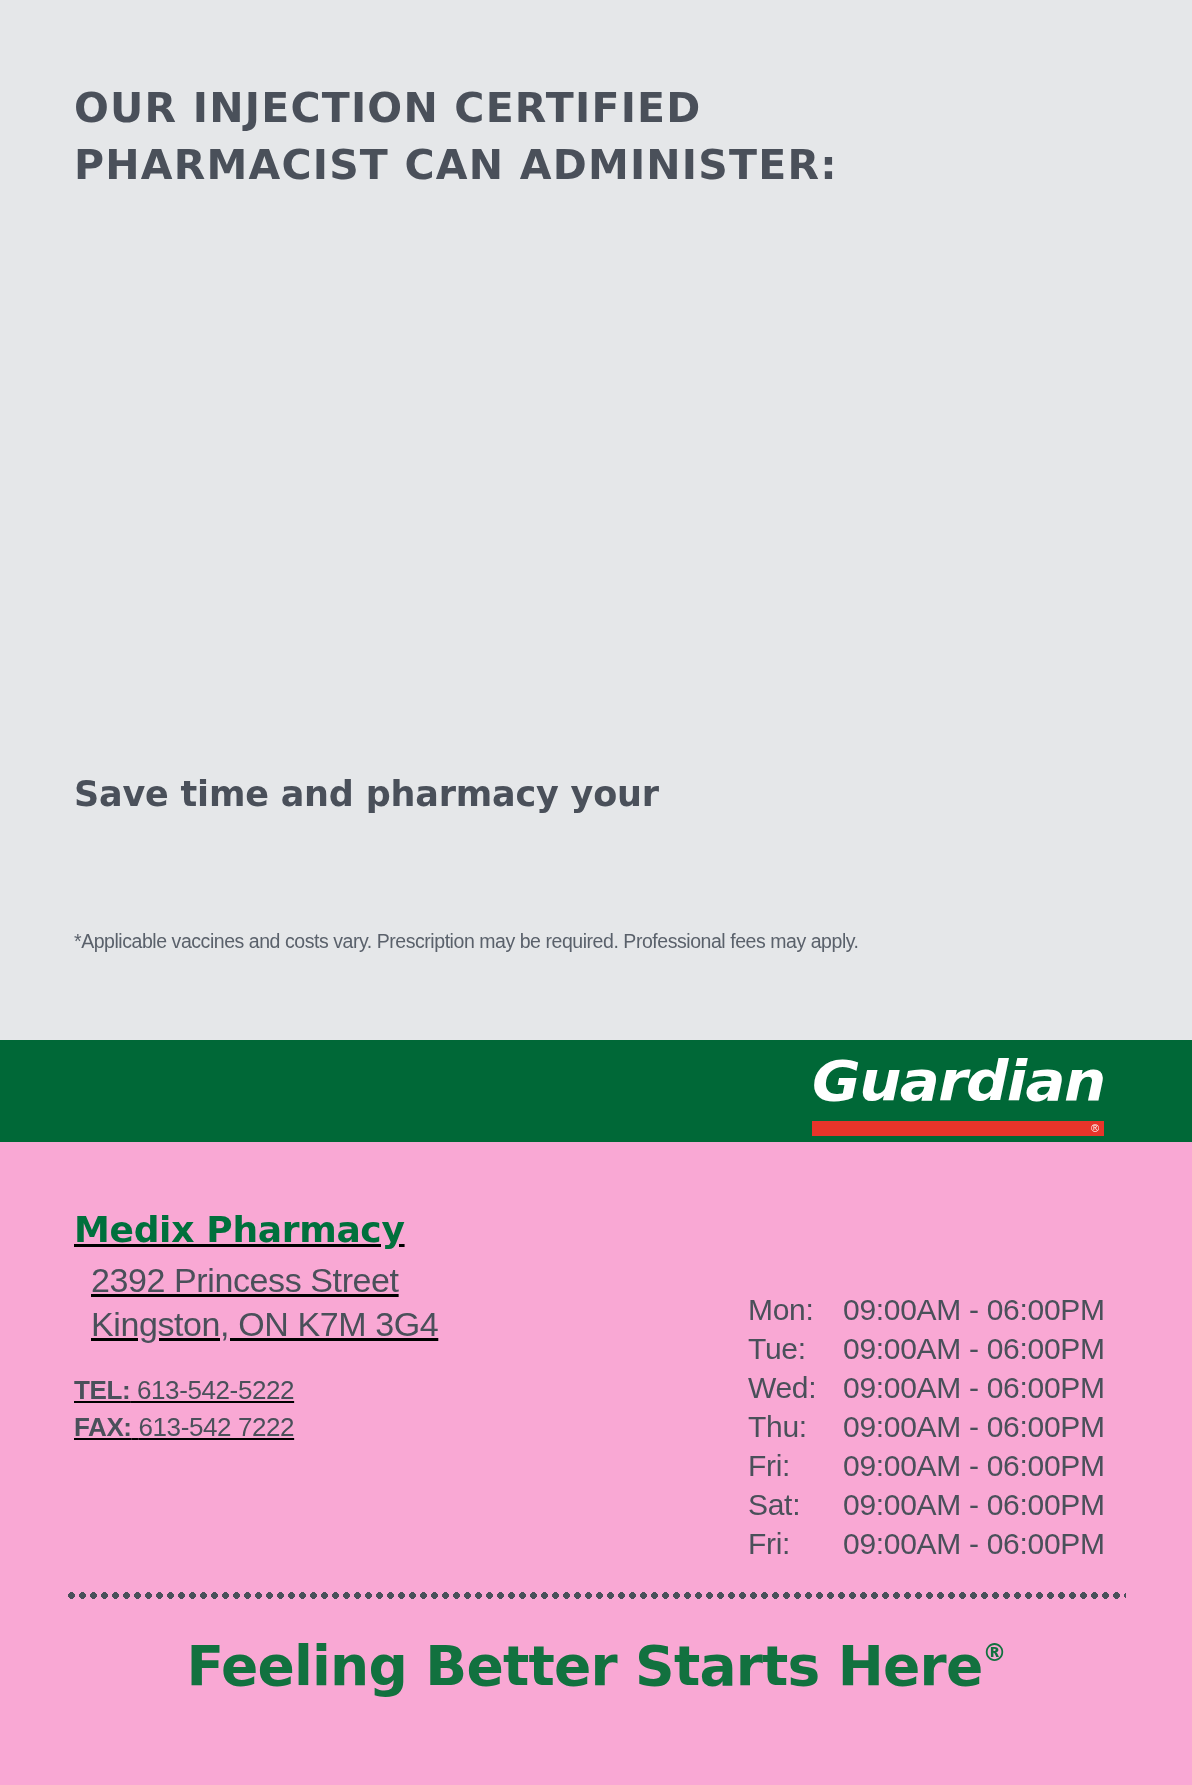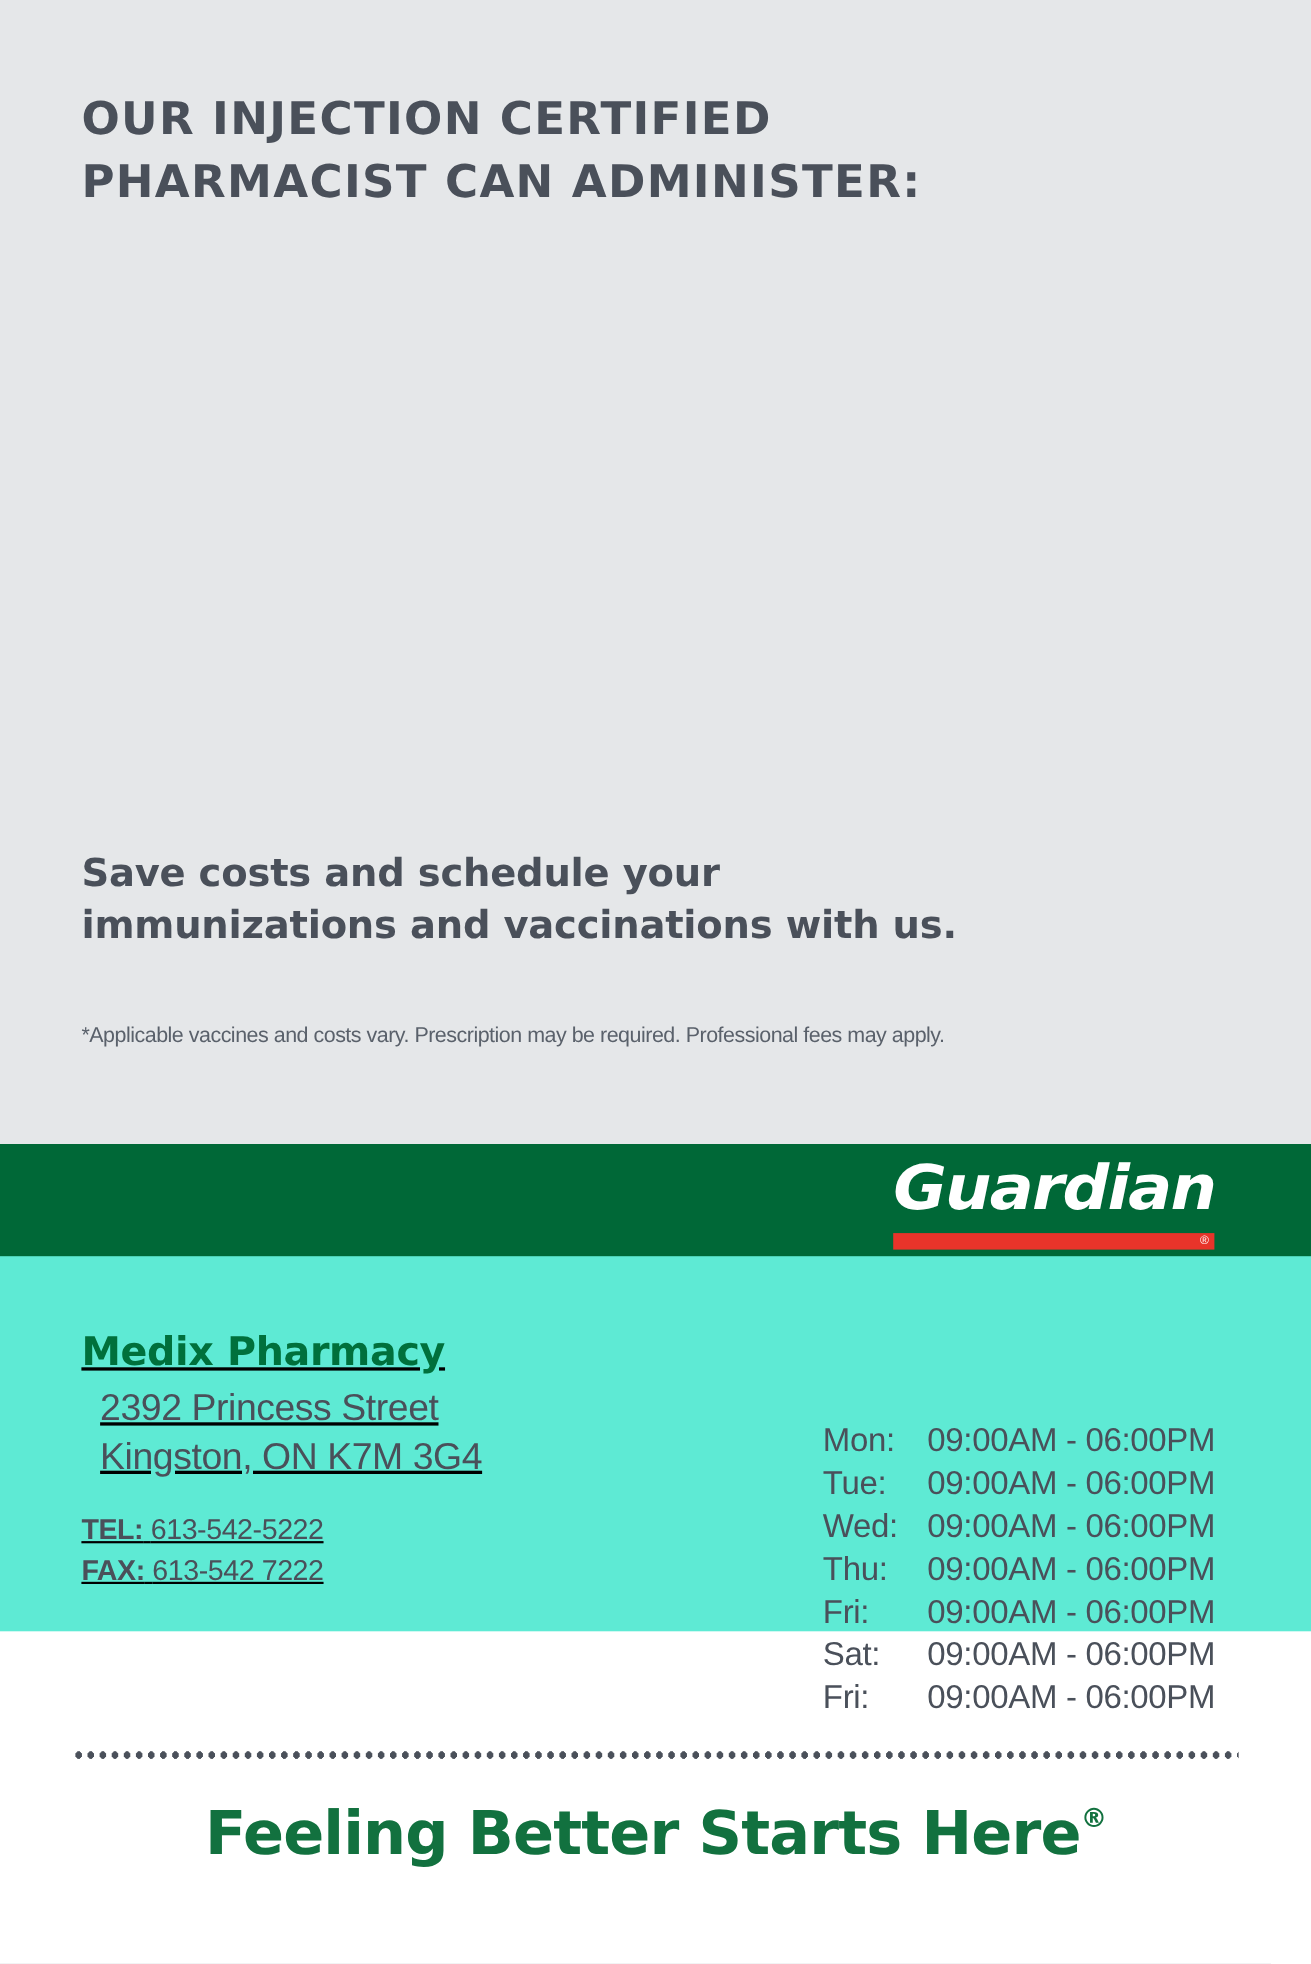--- a/index.html
+++ b/index.html
@@ -11,22 +11,22 @@
     width: 1192px;
     height: 1785px;
     background: #ffffff;
     font-family: "Liberation Sans", sans-serif;
     -webkit-font-smoothing: antialiased;
     overflow: hidden;
   }
   .page {
     position: relative;
     width: 1192px;
-    height: 1483px;
-    background: #5eead4;
+    height: 1785px;
+    background: #f9a8d4;
   }
 
   
   .grey-panel {
     position: absolute;
     left: 0;
     top: 0;
     width: 1192px;
     height: 1040px;
     background: #e5e7e9;
@@ -239,22 +239,21 @@
 <div class="page">
 
   <div class="grey-panel">
 
     <div class="headline">
       <span class="line">OUR INJECTION CERTIFIED</span>
       <span class="line">PHARMACIST CAN ADMINISTER:</span>
     </div>
 
     <div class="subhead">
-      <span class="line">Save costs and schedule your</span>
-      <span class="line">immunizations and vaccinations with us.</span>
+      <span class="line">Save time and pharmacy your</span>
     </div>
 
     <div class="disclaimer">
       <span class="line">*Applicable vaccines and costs vary. Prescription may be required. Professional fees may apply.</span>
     </div>
 
   </div>
 
   <div class="brand-band">
     <div class="logo">

